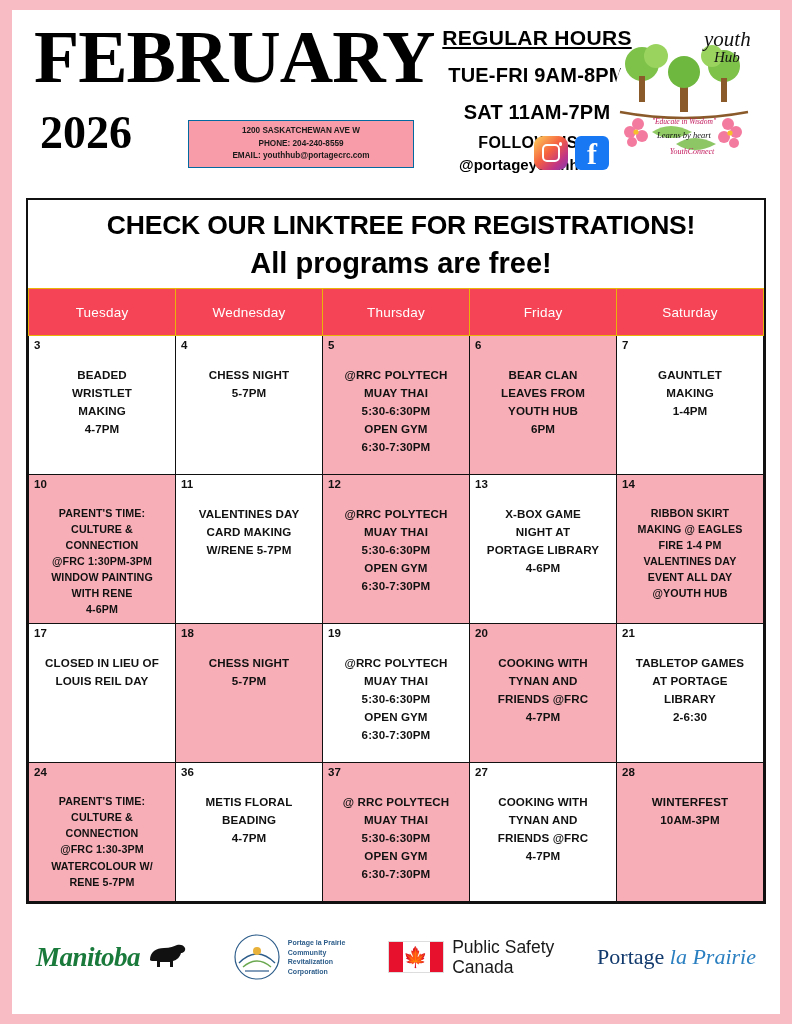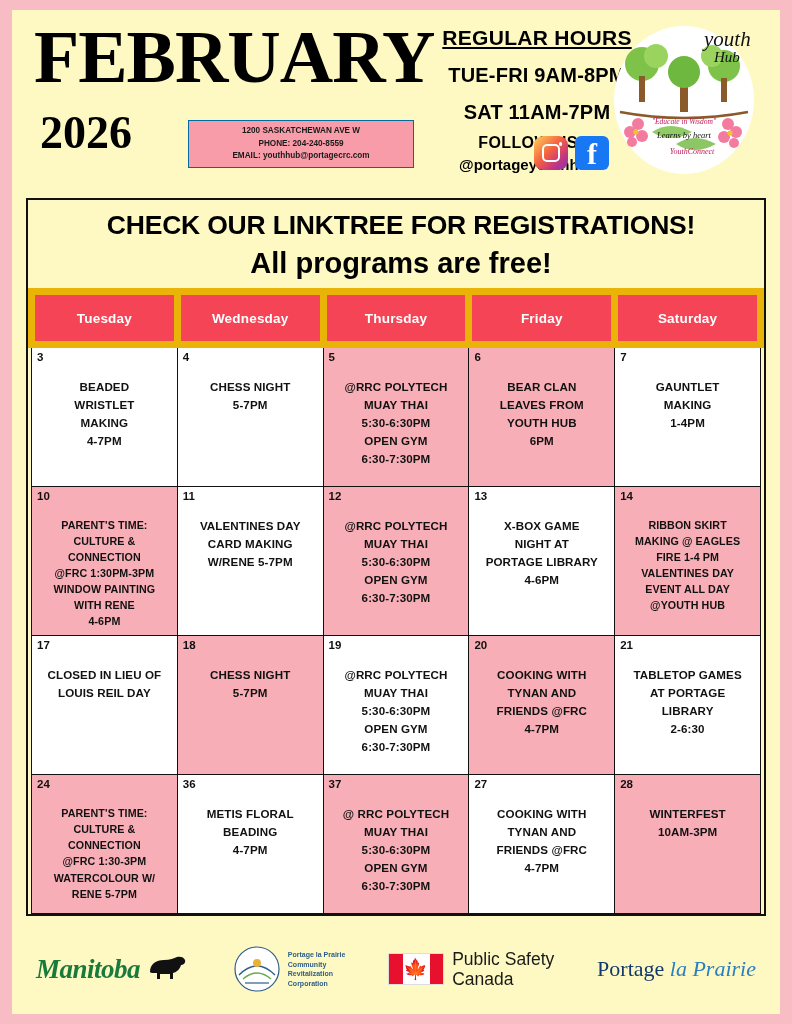--- a/index.html
+++ b/index.html
@@ -18,21 +18,21 @@
     width: 792px;
     height: 1024px;
     background: #f7bcc4;
     box-sizing: border-box;
     padding: 10px 12px;
   }
   .sheet {
     position: relative;
     width: 768px;
     height: 1004px;
-    background: #fef9c3;
+    background: #ffffff;
     box-sizing: border-box;
     padding: 6px 14px 0 14px;
   }
 
   
   .header {
     position: relative;
     height: 178px;
   }
   .month-block {
@@ -181,23 +181,23 @@
   
   table.cal {
     width: 100%;
     border-collapse: collapse;
     table-layout: fixed;
   }
   table.cal th {
     background: #f44455;
     color: #fff;
     font-size: 13.5px;
-    font-weight: bold;
+    font-weight: normal;
     height: 44px;
-    border: 7px solid #eab308;
+    border: 1px solid #eab308;
     letter-spacing: 0.2px;
   }
   table.cal td {
     border: 1px solid #111;
     vertical-align: top;
     height: 138px;
     padding: 0;
     position: relative;
   }
   td.pink { background: #f7aeb7; }

